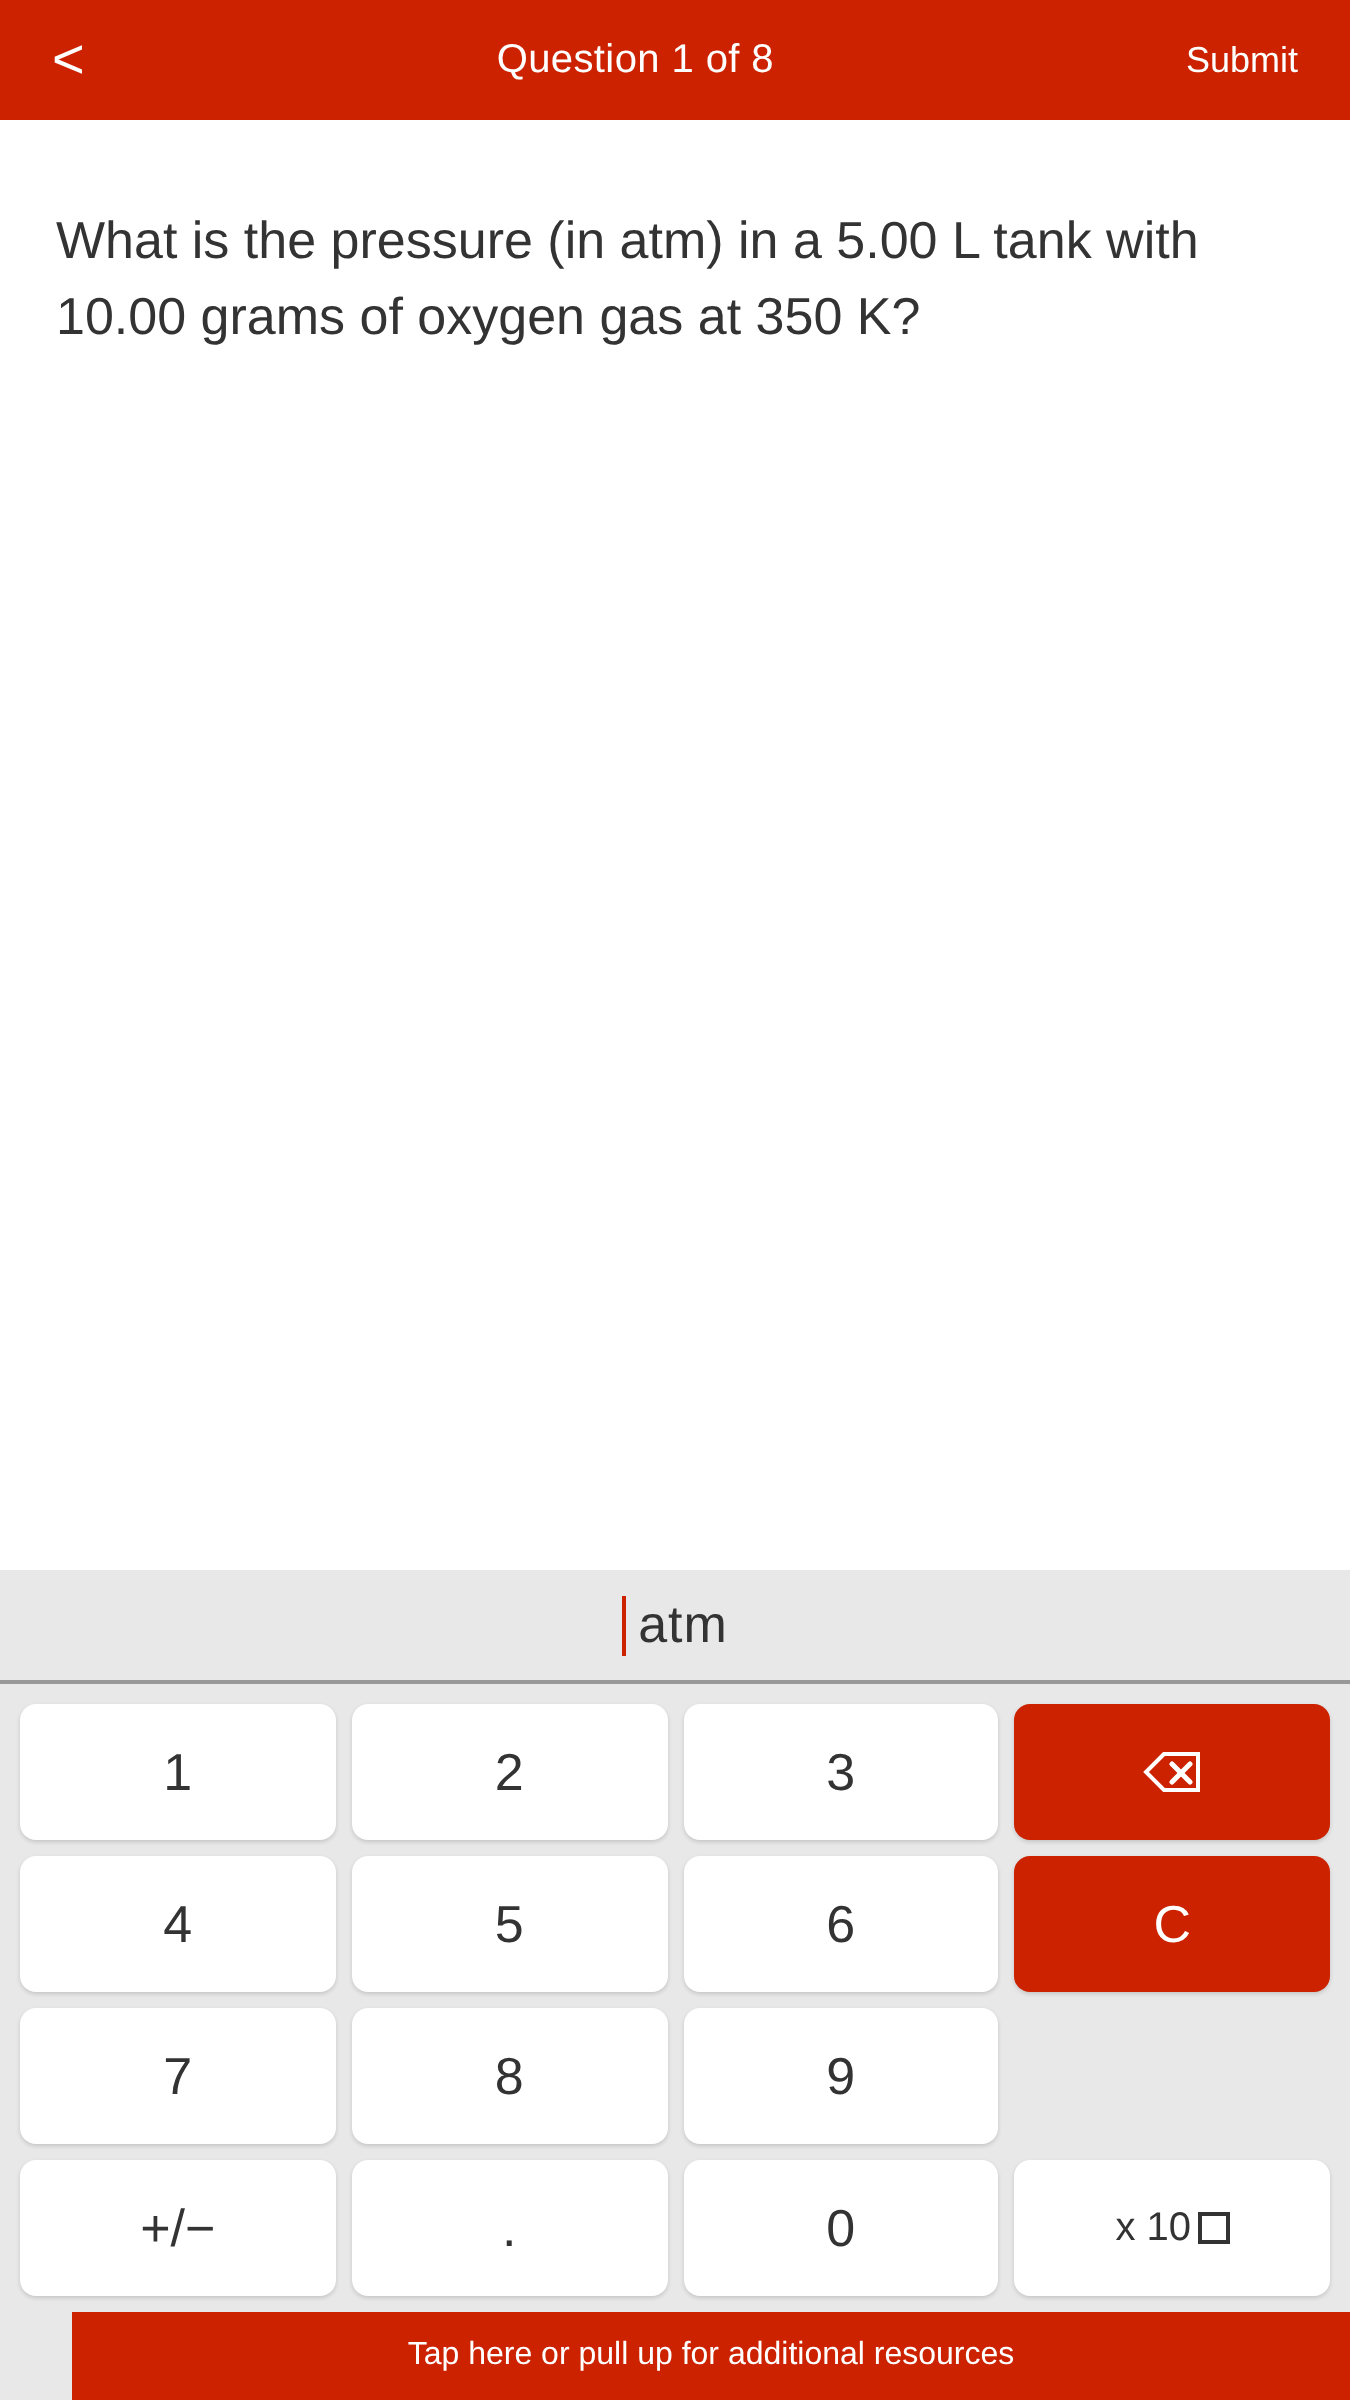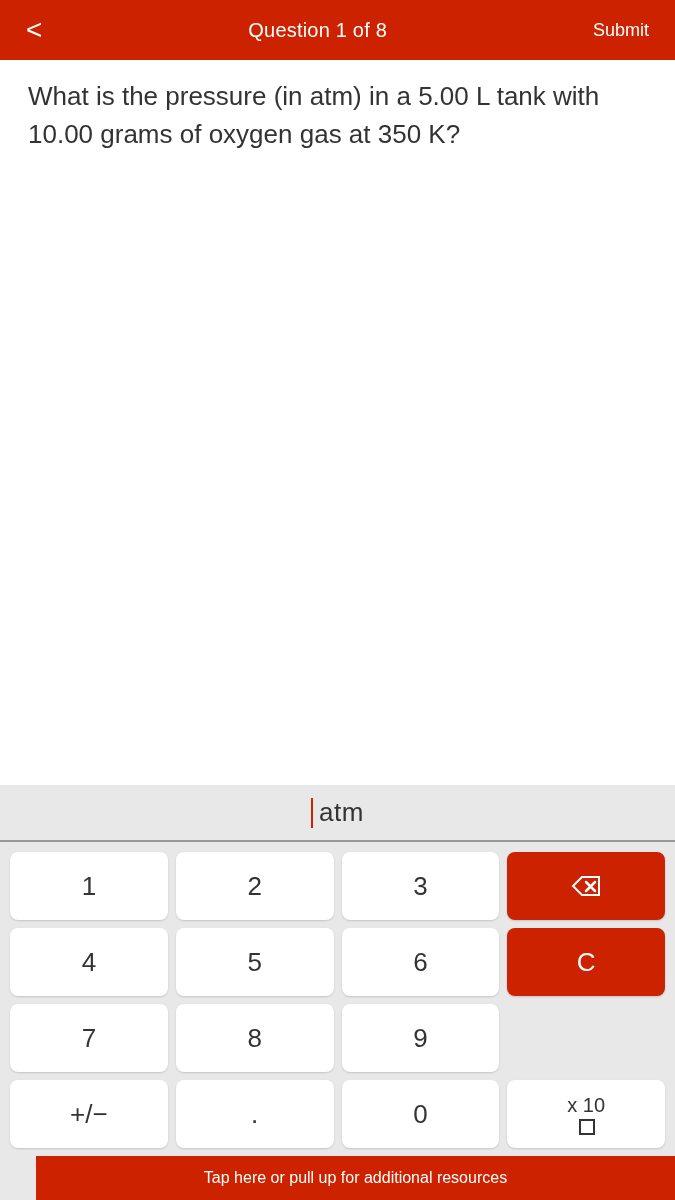--- a/index.html
+++ b/index.html
@@ -47,21 +47,21 @@
       color: #ffffff;
       font-size: 18px;
       font-weight: 400;
       cursor: pointer;
       padding: 4px 8px;
     }
 
     
     #question-area {
       background: #ffffff;
-      padding: 18px 28px 20px 28px;
+      padding: 42px 28px 20px 28px;
       flex: 1;
     }
 
     #question-text {
       font-size: 26px;
       color: #333333;
       line-height: 1.45;
       font-weight: 400;
     }
 
@@ -137,21 +137,20 @@
     .key-btn.red {
       background: #cc2200;
       color: #ffffff;
     }
 
     .key-btn.x10 {
       background: #ffffff;
       color: #333333;
       font-size: 20px;
       gap: 2px;
-      flex-direction: column;
     }
 
     .key-backspace {
       font-size: 22px;
     }
 
     
     #bottom-bar {
       background: #cc2200;
       height: 44px;

